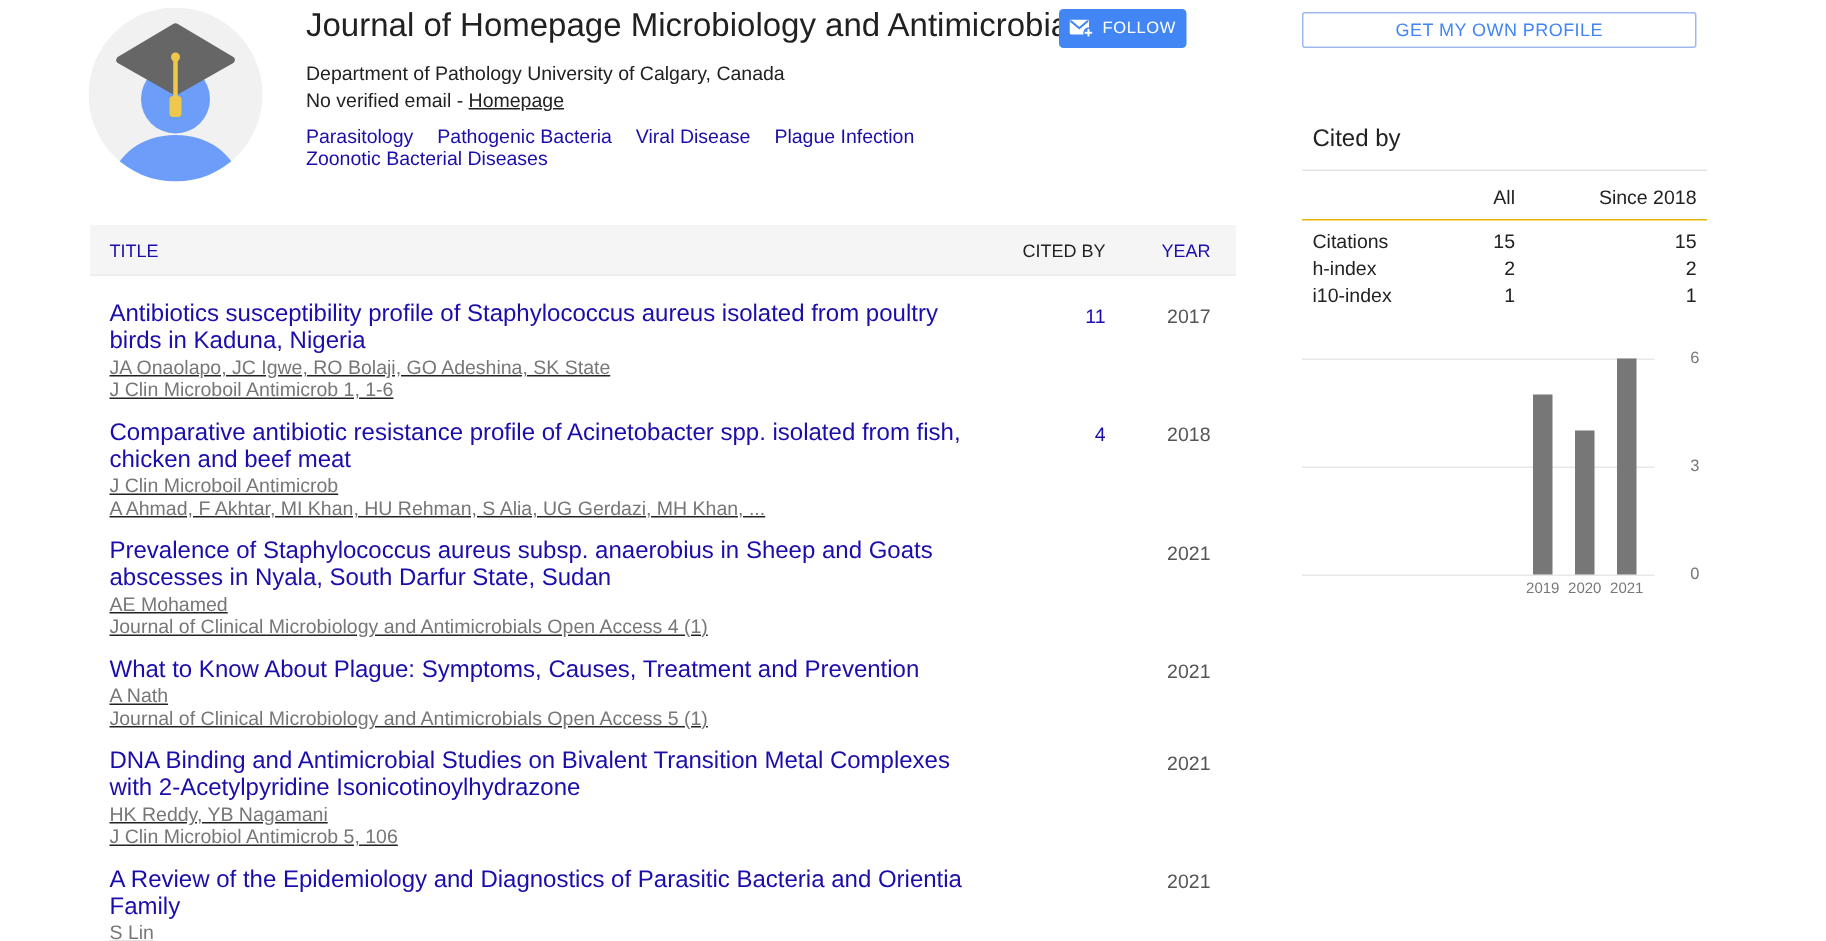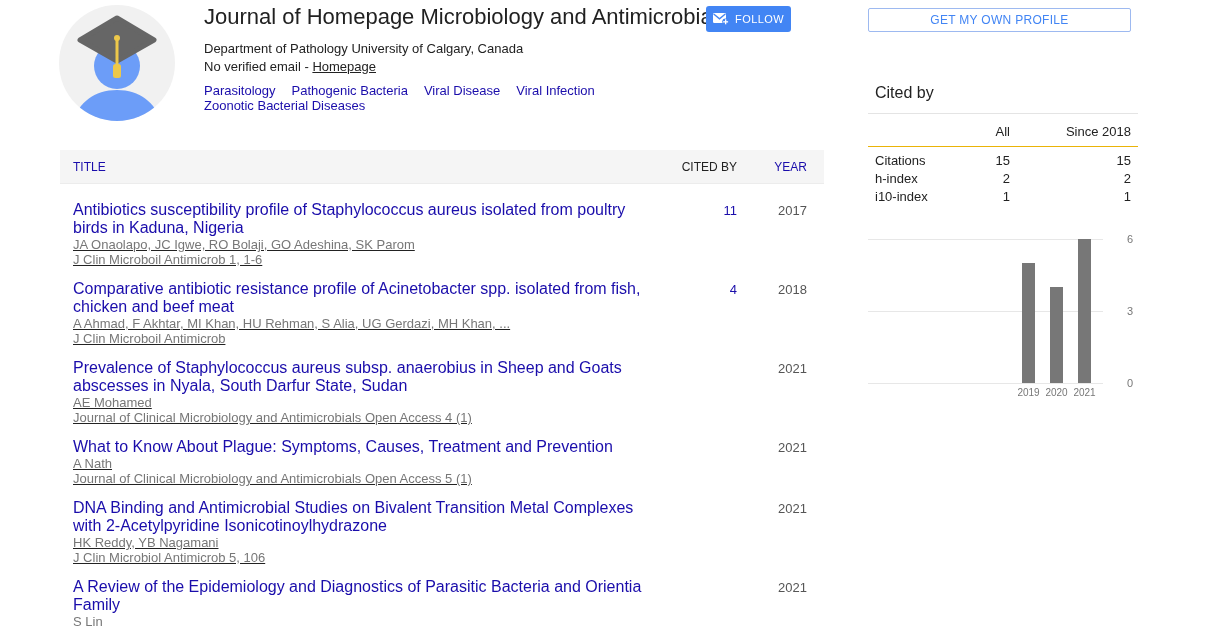--- a/index.html
+++ b/index.html
@@ -91,21 +91,21 @@
       <circle cx="58" cy="33" r="3" fill="#edc84a"></circle>
       <rect x="56.5" y="33" width="3" height="30" fill="#edc84a"></rect>
       <rect x="54" y="59" width="8" height="14" rx="2.5" fill="#edc84a"></rect>
     </svg>
   </div>
 
   <div class="profile-info">
     <h1 class="profile-name">Journal of Homepage Microbiology and Antimicrobials</h1>
     <div class="profile-affiliation">Department of Pathology University of Calgary, Canada</div>
     <div class="profile-email"><span>No verified email</span><span> - </span><a class="homepage-link" href="#">Homepage</a></div>
-    <div class="interests"><a class="interest-link" href="#">Parasitology</a><a class="interest-link" href="#">Pathogenic Bacteria</a><a class="interest-link" href="#">Viral Disease</a><a class="interest-link" href="#">Viral Infection</a><a class="interest-link" href="#">Zoonotic Bacterial Diseases</a></div>
+    <div class="interests"><a class="interest-link" href="#">Parasitology</a><a class="interest-link" href="#">Pathogenic Bacteria</a><a class="interest-link" href="#">Viral Disease</a><a class="interest-link" href="#">Plague Infection</a><a class="interest-link" href="#">Zoonotic Bacterial Diseases</a></div>
   </div>
 
   <button class="follow-btn">
     <svg width="16" height="12" viewBox="0 0 16 12">
       <rect x="0" y="0" width="13" height="10" rx="1.2" fill="#ffffff"></rect>
       <path d="M1 1.2 L 6.5 5.8 L 12 1.2" fill="none" stroke="#4285f4" stroke-width="1.4" stroke-linecap="round"></path>
       <circle cx="12.6" cy="8.8" r="3.4" fill="#4285f4"></circle>
       <rect x="10.1" y="8.2" width="5" height="1.3" fill="#ffffff"></rect>
       <rect x="12" y="6.3" width="1.3" height="5" fill="#ffffff"></rect>
     </svg>
@@ -115,26 +115,26 @@
   <button class="get-profile-btn">GET MY OWN PROFILE</button>
 
   <div class="pub-table">
     <div class="pub-header">
       <div class="col-title"><a class="hdr-link" href="#">TITLE</a></div>
       <div class="col-cited"><a class="hdr-static" href="#">CITED BY</a></div>
       <div class="col-year"><a class="hdr-link" href="#">YEAR</a></div>
     </div>
     <div class="pub-list">
         <div class="pub-row">
-          <div class="pub-main"><a class="pub-title" href="#">Antibiotics susceptibility profile of Staphylococcus aureus isolated from poultry birds in Kaduna, Nigeria</a><div class="pub-meta">JA Onaolapo, JC Igwe, RO Bolaji, GO Adeshina, SK Parom</div><div class="pub-meta">J Clin Microboil Antimicrob 1, 1-6</div></div>
+          <div class="pub-main"><a class="pub-title" href="#">Antibiotics susceptibility profile of Staphylococcus aureus isolated from poultry birds in Kaduna, Nigeria</a><div class="pub-meta">JA Onaolapo, JC Igwe, RO Bolaji, GO Adeshina, SK State</div><div class="pub-meta">J Clin Microboil Antimicrob 1, 1-6</div></div>
           <div class="col-cited"><a href="#">11</a></div>
           <div class="col-year">2017</div>
         </div>
         <div class="pub-row">
-          <div class="pub-main"><a class="pub-title" href="#">Comparative antibiotic resistance profile of Acinetobacter spp. isolated from fish, chicken and beef meat</a><div class="pub-meta">A Ahmad, F Akhtar, MI Khan, HU Rehman, S Alia, UG Gerdazi, MH Khan, ...</div><div class="pub-meta">J Clin Microboil Antimicrob</div></div>
+          <div class="pub-main"><a class="pub-title" href="#">Comparative antibiotic resistance profile of Acinetobacter spp. isolated from fish, chicken and beef meat</a><div class="pub-meta">J Clin Microboil Antimicrob</div><div class="pub-meta">A Ahmad, F Akhtar, MI Khan, HU Rehman, S Alia, UG Gerdazi, MH Khan, ...</div></div>
           <div class="col-cited"><a href="#">4</a></div>
           <div class="col-year">2018</div>
         </div>
         <div class="pub-row">
           <div class="pub-main"><a class="pub-title" href="#">Prevalence of Staphylococcus aureus subsp. anaerobius in Sheep and Goats abscesses in Nyala, South Darfur State, Sudan</a><div class="pub-meta">AE Mohamed</div><div class="pub-meta">Journal of Clinical Microbiology and Antimicrobials Open Access 4 (1)</div></div>
           <div class="col-cited"></div>
           <div class="col-year">2021</div>
         </div>
         <div class="pub-row">
           <div class="pub-main"><a class="pub-title" href="#">What to Know About Plague: Symptoms, Causes, Treatment and Prevention</a><div class="pub-meta">A Nath</div><div class="pub-meta">Journal of Clinical Microbiology and Antimicrobials Open Access 5 (1)</div></div>

